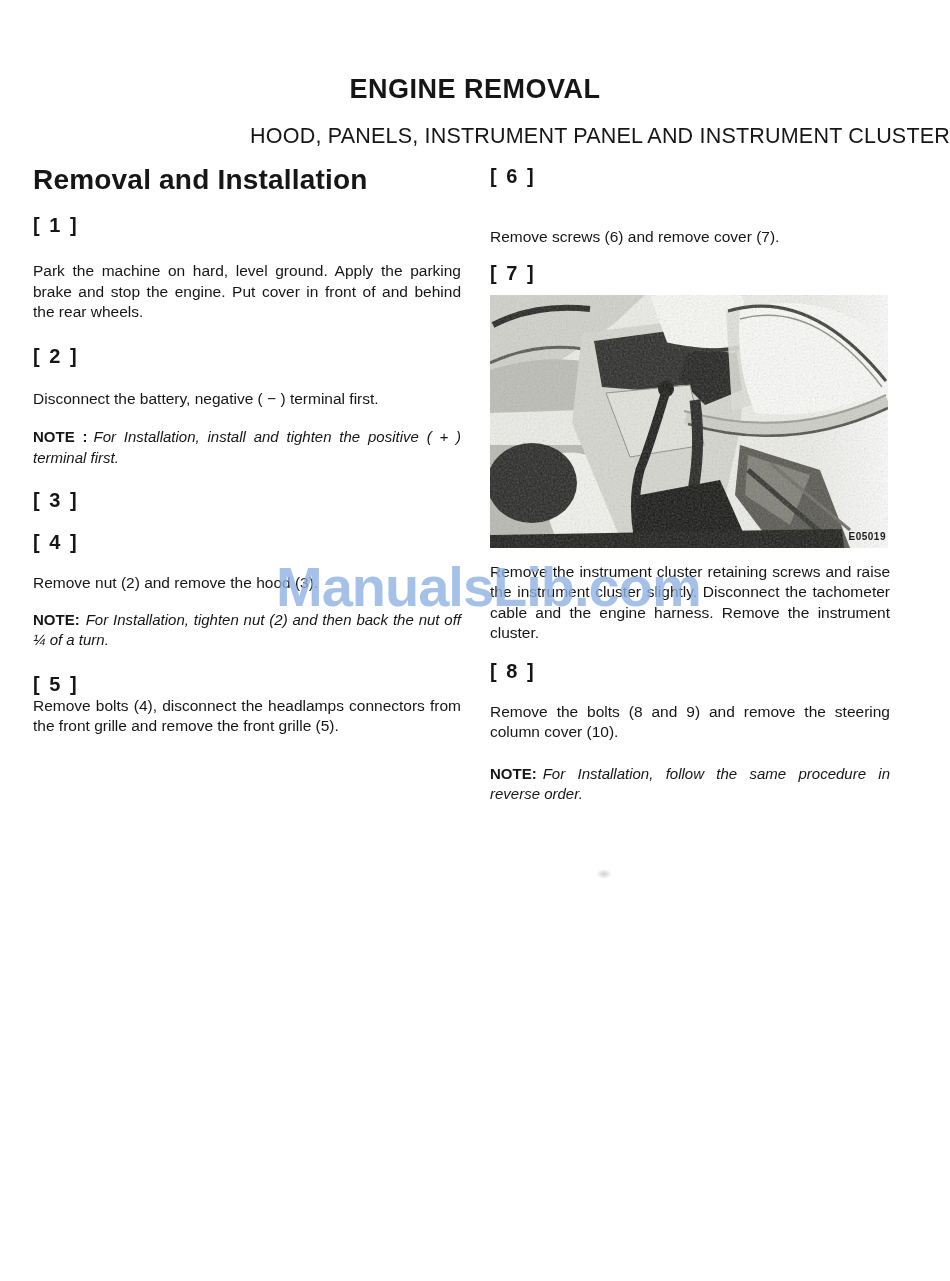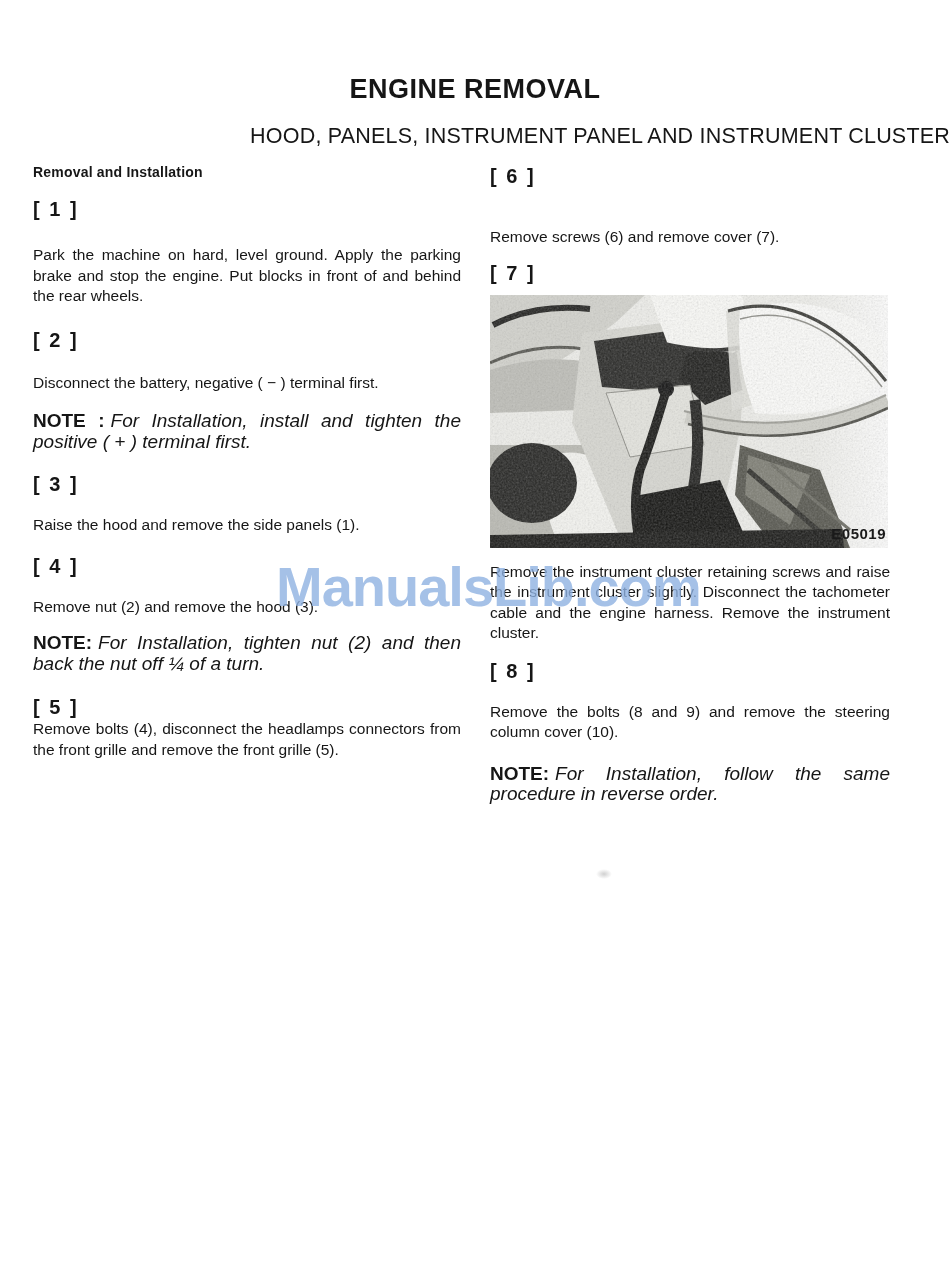--- a/index.html
+++ b/index.html
@@ -7,54 +7,53 @@
     position:relative;width:950px;height:1281px;background:#ffffff;overflow:hidden;
     font-family:"Liberation Sans",sans-serif;color:#161616;
   }
   .title{position:absolute;top:74px;left:0;width:100%;text-align:center;
     font-size:27px;font-weight:700;letter-spacing:.5px;margin:0;}
   .subtitle{position:absolute;top:124px;left:0;width:100%;text-align:right;
     font-size:21.5px;font-weight:400;letter-spacing:.2px;margin:0;}
   .col{position:absolute;top:164px;}
   .col-left{left:33px;width:428px;}
   .col-right{left:490px;width:400px;}
-  .sec-heading{font-size:14px;font-weight:700;margin:0;letter-spacing:.2px;}
+  .sec-heading{font-size:28px;font-weight:700;margin:0;letter-spacing:.2px;}
   .step-label{font-size:20px;font-weight:700;letter-spacing:2px;line-height:24px;}
   .body{font-size:15.5px;line-height:20.5px;text-align:justify;margin:0;}
-  .note{font-size:19px;line-height:20.5px;margin:0;font-style:italic;text-align:justify;}
+  .note{font-size:15px;line-height:20.5px;margin:0;font-style:italic;text-align:justify;}
   .note .nl{font-style:normal;font-weight:700;margin-right:6px;}
   figure.photo{margin:10px 0 0 0;position:relative;width:398px;height:253px;}
   figure.photo svg{display:block;}
-  .figcode{position:absolute;right:2px;bottom:6px;font-size:15px;font-weight:700;
+  .figcode{position:absolute;right:2px;bottom:6px;font-size:10px;font-weight:700;
     letter-spacing:.5px;color:#1a1a1a;}
   .watermark{position:absolute;left:276px;top:554px;font-size:56px;font-weight:700;
     color:#8fb2e2;opacity:.8;letter-spacing:-1px;white-space:nowrap;pointer-events:none;}
   .smudge{position:absolute;left:596px;top:869px;width:16px;height:10px;
     background:radial-gradient(ellipse at center, rgba(120,120,120,.35), rgba(120,120,120,0) 70%);}
 </style>
 </head>
 <body>
 
 <div class="page">
 
   <h1 class="title">ENGINE REMOVAL</h1>
   <h2 class="subtitle">HOOD, PANELS, INSTRUMENT PANEL AND INSTRUMENT CLUSTER</h2>
 
   <div class="col col-left">
     <h3 class="sec-heading">Removal and Installation</h3>
 
     <div class="step-label" style="margin-top:17px">[ 1 ]</div>
-    <p class="body" style="margin-top:24px">Park the machine on hard, level ground. Apply the parking brake and stop the engine. Put blocks in front of and behind the rear wheels.</p>
+    <p class="body" style="margin-top:24px">Park the machine on hard, level ground. Apply the parking brake and stop the engine. Put cover in front of and behind the rear wheels.</p>
 
     <div class="step-label" style="margin-top:21px">[ 2 ]</div>
     <p class="body" style="margin-top:21px">Disconnect the battery, negative ( − ) terminal first.</p>
     <p class="note" style="margin-top:18px"><span class="nl">NOTE :</span><span>For Installation, install and tighten the positive ( + ) terminal first.</span></p>
 
     <div class="step-label" style="margin-top:20px">[ 3 ]</div>
-    <p class="body" style="margin-top:19px">Raise the hood and remove the side panels (1).</p>
 
     <div class="step-label" style="margin-top:18px">[ 4 ]</div>
     <p class="body" style="margin-top:19px">Remove nut (2) and remove the hood (3).</p>
     <p class="note" style="margin-top:16px"><span class="nl">NOTE:</span><span>For Installation, tighten nut (2) and then back the nut off ¼ of a turn.</span></p>
 
     <div class="step-label" style="margin-top:21px">[ 5 ]</div>
     <p class="body" style="">Remove bolts (4), disconnect the headlamps connectors from the front grille and remove the front grille (5).</p>
   </div>
 
   <div class="col col-right">

